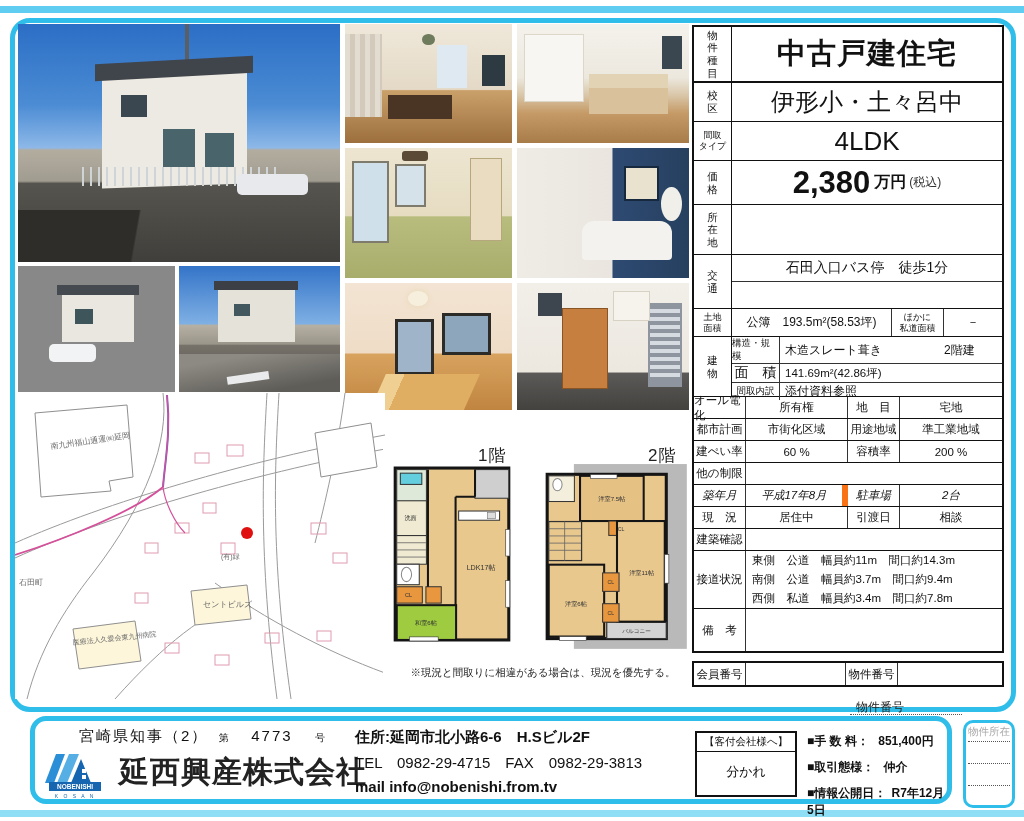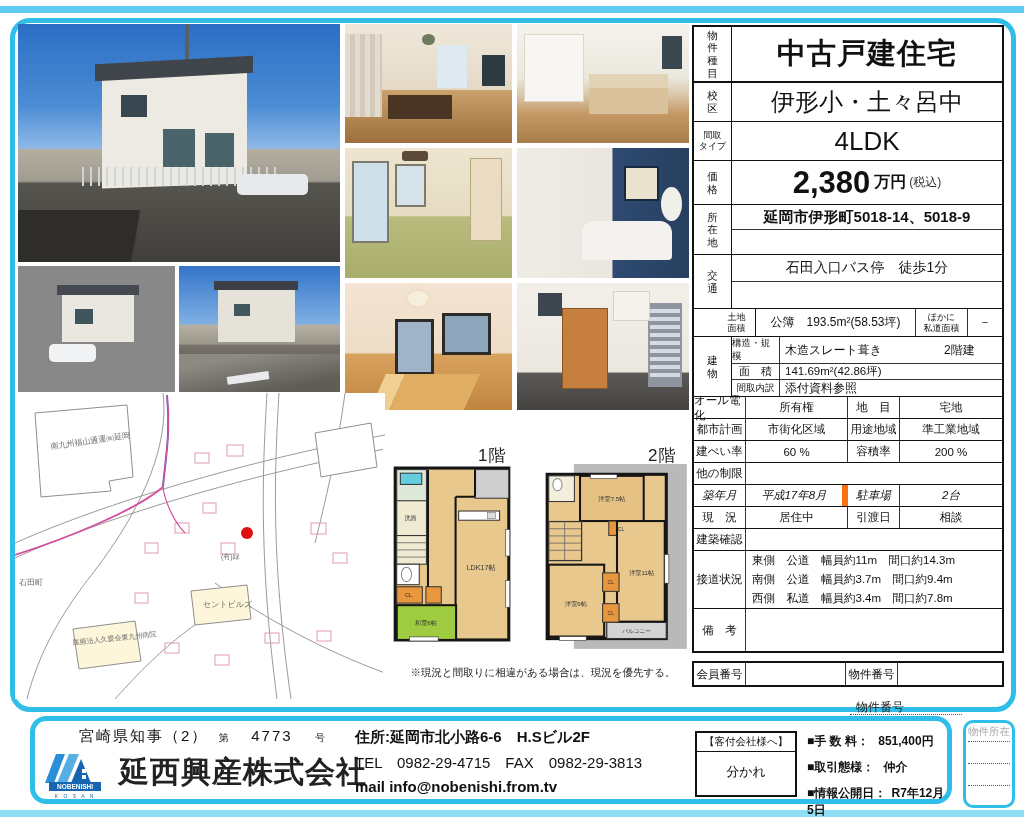--- a/index.html
+++ b/index.html
@@ -271,51 +271,50 @@
       <span style="font-size:31px;font-weight:900;">2,380</span>
       <span style="font-size:16px;font-weight:800;margin-left:4px;">万円</span>
       <span style="font-size:12px;margin-left:3px;color:#333;">(税込)</span>
     </div>
   </div>
   <div class="trow" style="height:50px;">
     <div class="lcell">所
 在
 地</div>
     <div class="subcol">
-      <div class="subrow" style="font-size:15px;font-weight:600;">延岡市伊形町5018-14、5018-9</div>
       <div class="subrow"></div>
     </div>
   </div>
   <div class="trow" style="height:54px;">
     <div class="lcell">交
 通</div>
     <div class="subcol">
       <div class="subrow" style="font-size:14px;">石田入口バス停　徒歩1分</div>
       <div class="subrow"></div>
     </div>
   </div>
-  <div class="trow" style="height:28px;padding-left:24px;">
+  <div class="trow" style="height:28px;">
     <div class="lcell" style="font-size:9px;">土地
 面積</div>
     <div class="vcell" style="flex:0 0 160px;font-size:12px;border-right:1px solid #333;">公簿　193.5m²(58.53坪)</div>
     <div class="vcell" style="flex:0 0 52px;font-size:9px;white-space:pre-line;line-height:1.2;border-right:1px solid #333;">ほかに
 私道面積</div>
     <div class="vcell" style="font-size:12px;">－</div>
   </div>
   <div class="trow" style="height:60px;">
     <div class="lcell">建
 物</div>
     <div class="subcol">
       <div class="subrow">
         <div class="slabel">構造・規模</div>
         <div style="flex:1;display:flex;align-items:center;font-size:12px;padding-left:5px;">木造スレート葺き</div>
         <div style="width:58px;display:flex;align-items:center;font-size:12px;">2階建</div>
       </div>
       <div class="subrow">
-        <div class="slabel" style="font-size:11px;">面　積</div>
+        <div class="slabel" style="font-size:14px;">面　積</div>
         <div style="flex:1;display:flex;align-items:center;font-size:11.5px;padding-left:5px;">141.69m²(42.86坪)</div>
       </div>
       <div class="subrow">
         <div class="slabel">間取内訳</div>
         <div style="flex:1;display:flex;align-items:center;font-size:12px;padding-left:5px;">添付資料参照</div>
       </div>
     </div>
   </div>
   <div class="trow" style="height:22px;">
     <div class="c4l">オール電化</div>

